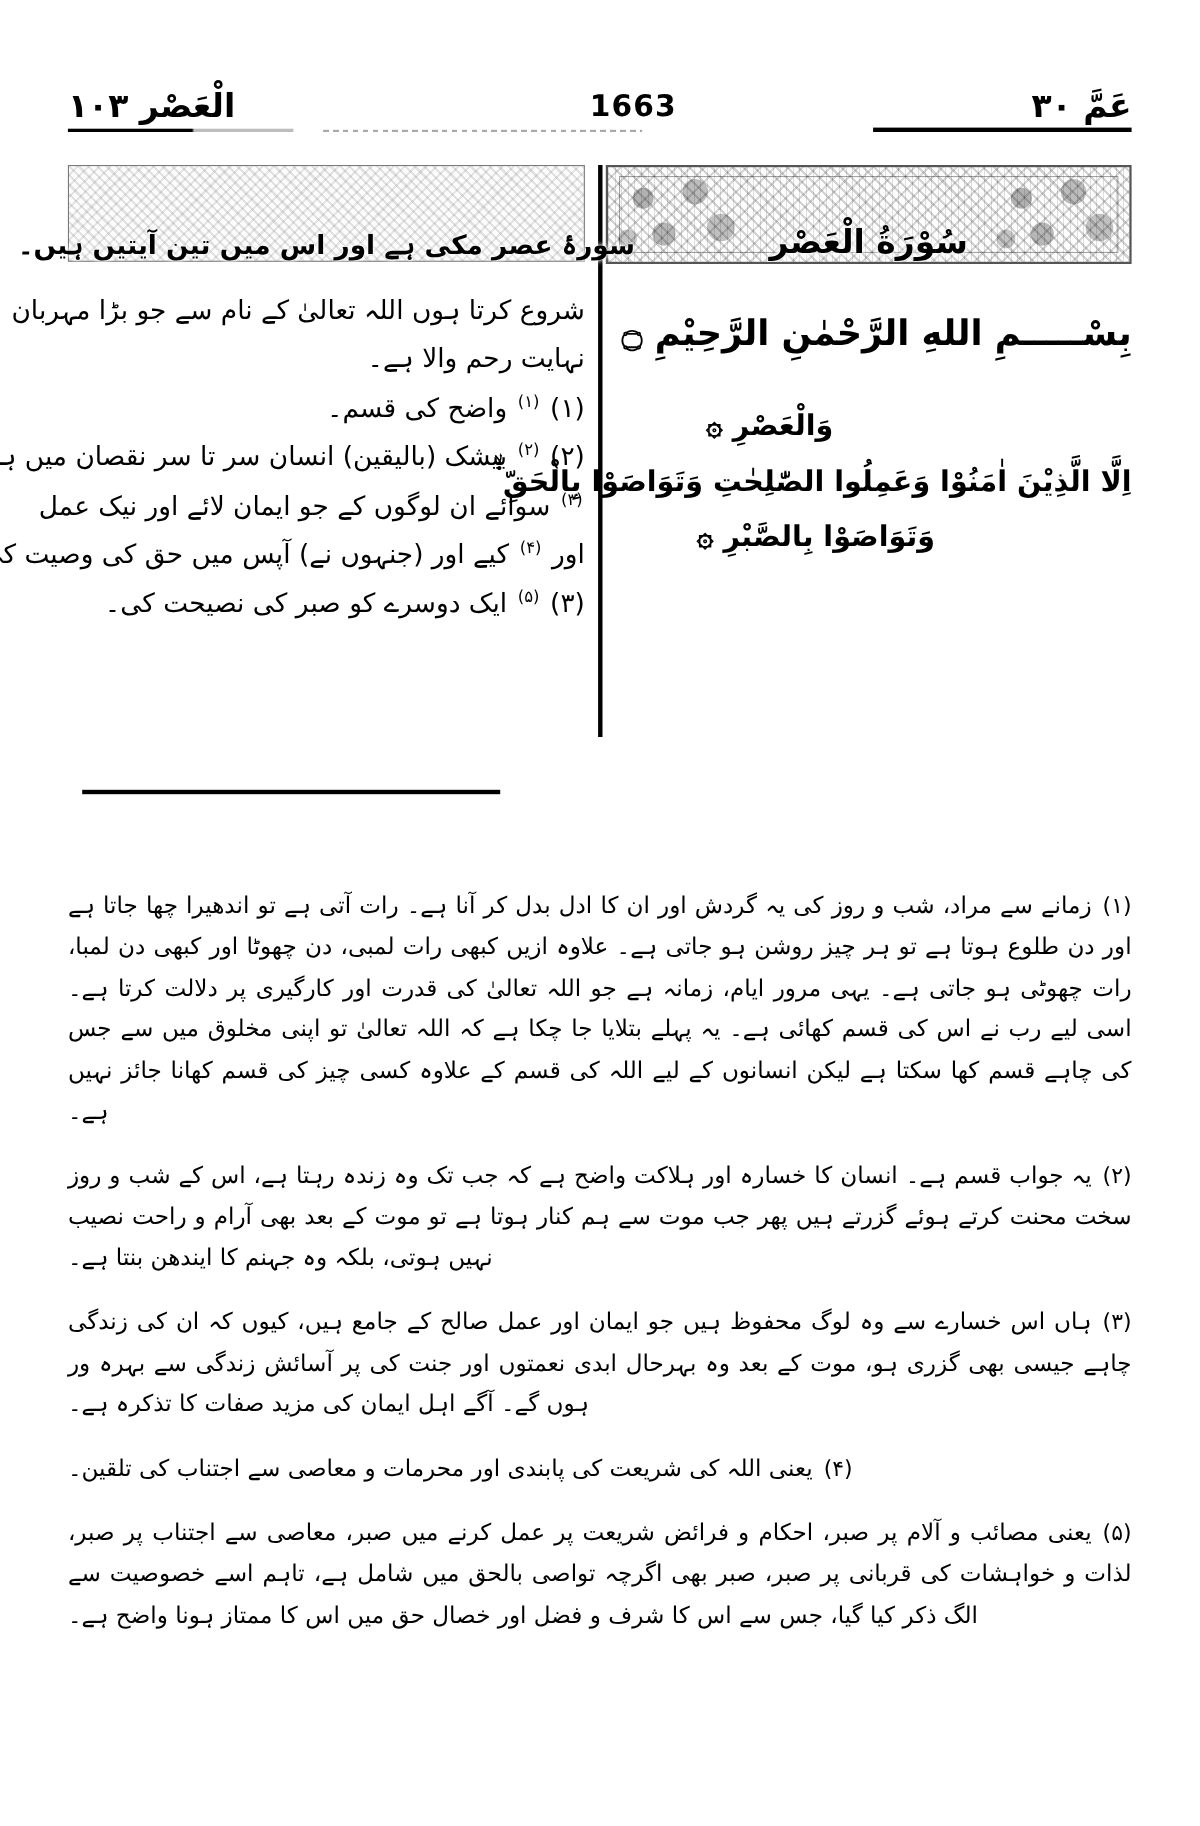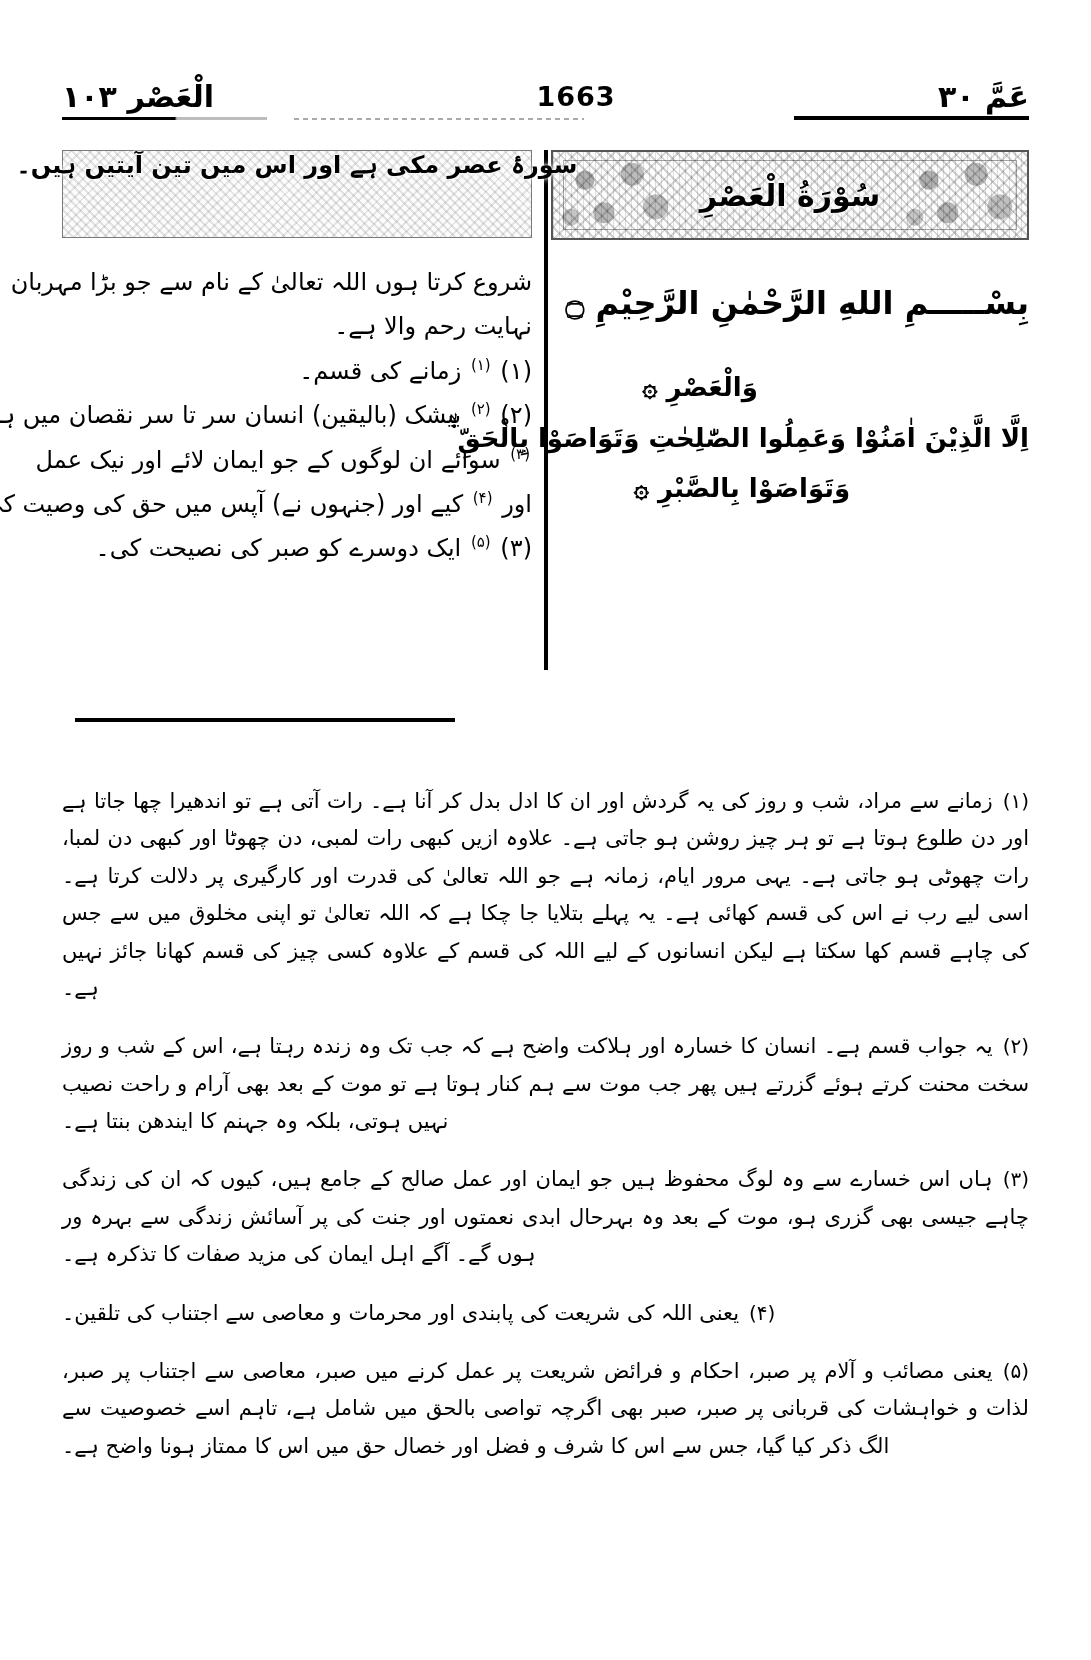--- a/index.html
+++ b/index.html
@@ -109,21 +109,21 @@
   .surah-banner {
     position: relative;
     height: 86px;
     border: 2px solid #555;
     background:
       repeating-linear-gradient(45deg, rgba(0,0,0,.17) 0 2px, rgba(255,255,255,0) 2px 7px),
       repeating-linear-gradient(-45deg, rgba(0,0,0,.15) 0 2px, rgba(255,255,255,0) 2px 9px),
       repeating-linear-gradient(to right, rgba(0,0,0,.12) 0 1px, rgba(255,255,255,0) 1px 6px),
       #fdfdfd;
     display: flex;
-    align-items: center;
+    align-items: flex-end;
     justify-content: center;
     overflow: hidden;
   }
   .surah-banner::before,
   .surah-banner::after {
     content: "";
     position: absolute;
     top: 6px;
     bottom: 6px;
     width: 118px;
@@ -186,21 +186,21 @@
     direction: rtl;
   }
   .intro-banner {
     height: 86px;
     border: 1px solid #7a7a7a;
     background:
       repeating-linear-gradient(45deg, rgba(0,0,0,.10) 0 2px, rgba(255,255,255,0) 2px 6px),
       repeating-linear-gradient(-45deg, rgba(0,0,0,.09) 0 2px, rgba(255,255,255,0) 2px 7px),
       #fcfcfc;
     display: flex;
-    align-items: flex-start;
+    align-items: flex-end;
     justify-content: center;
   }
   .intro-banner-text {
     font-size: 24px;
     font-weight: 600;
     letter-spacing: -0.5px;
     white-space: nowrap;
     text-shadow: 0 0 3px #fff, 0 0 6px #fff;
   }
 
@@ -225,21 +225,21 @@
     top: 718px;
     left: 75px;
     width: 380px;
     height: 4px;
     background: #000;
   }
 
   
   .footnotes {
     position: absolute;
-    top: 762px;
+    top: 784px;
     left: 62px;
     right: 62px;
     direction: rtl;
   }
   .fn-item {
     font-size: 21px;
     line-height: 1.78;
     letter-spacing: -0.2px;
     text-align: justify;
     text-align-last: left;
@@ -296,21 +296,21 @@
 
       <div class="translation">
 
         <div class="t-line indent-a">شروع کرتا ہوں اللہ تعالیٰ کے نام سے جو بڑا مہربان</div>
 
         <div class="t-line indent-b">نہایت رحم والا ہے۔</div>
 
         <div class="t-line indent-b">
           <span>(۱)</span>
           <sup class="fn">(۱)</sup>
-          <span>زمانے کی قسم۔</span>
+          <span>واضح کی قسم۔</span>
         </div>
 
         <div class="t-line indent-b">
           <span>(۲)</span>
           <sup class="fn">(۲)</sup>
           <span>بیشک (بالیقین) انسان سر تا سر نقصان میں ہے۔</span>
         </div>
 
         <div class="t-line indent-b">
           <sup class="fn">(۳)</sup>

